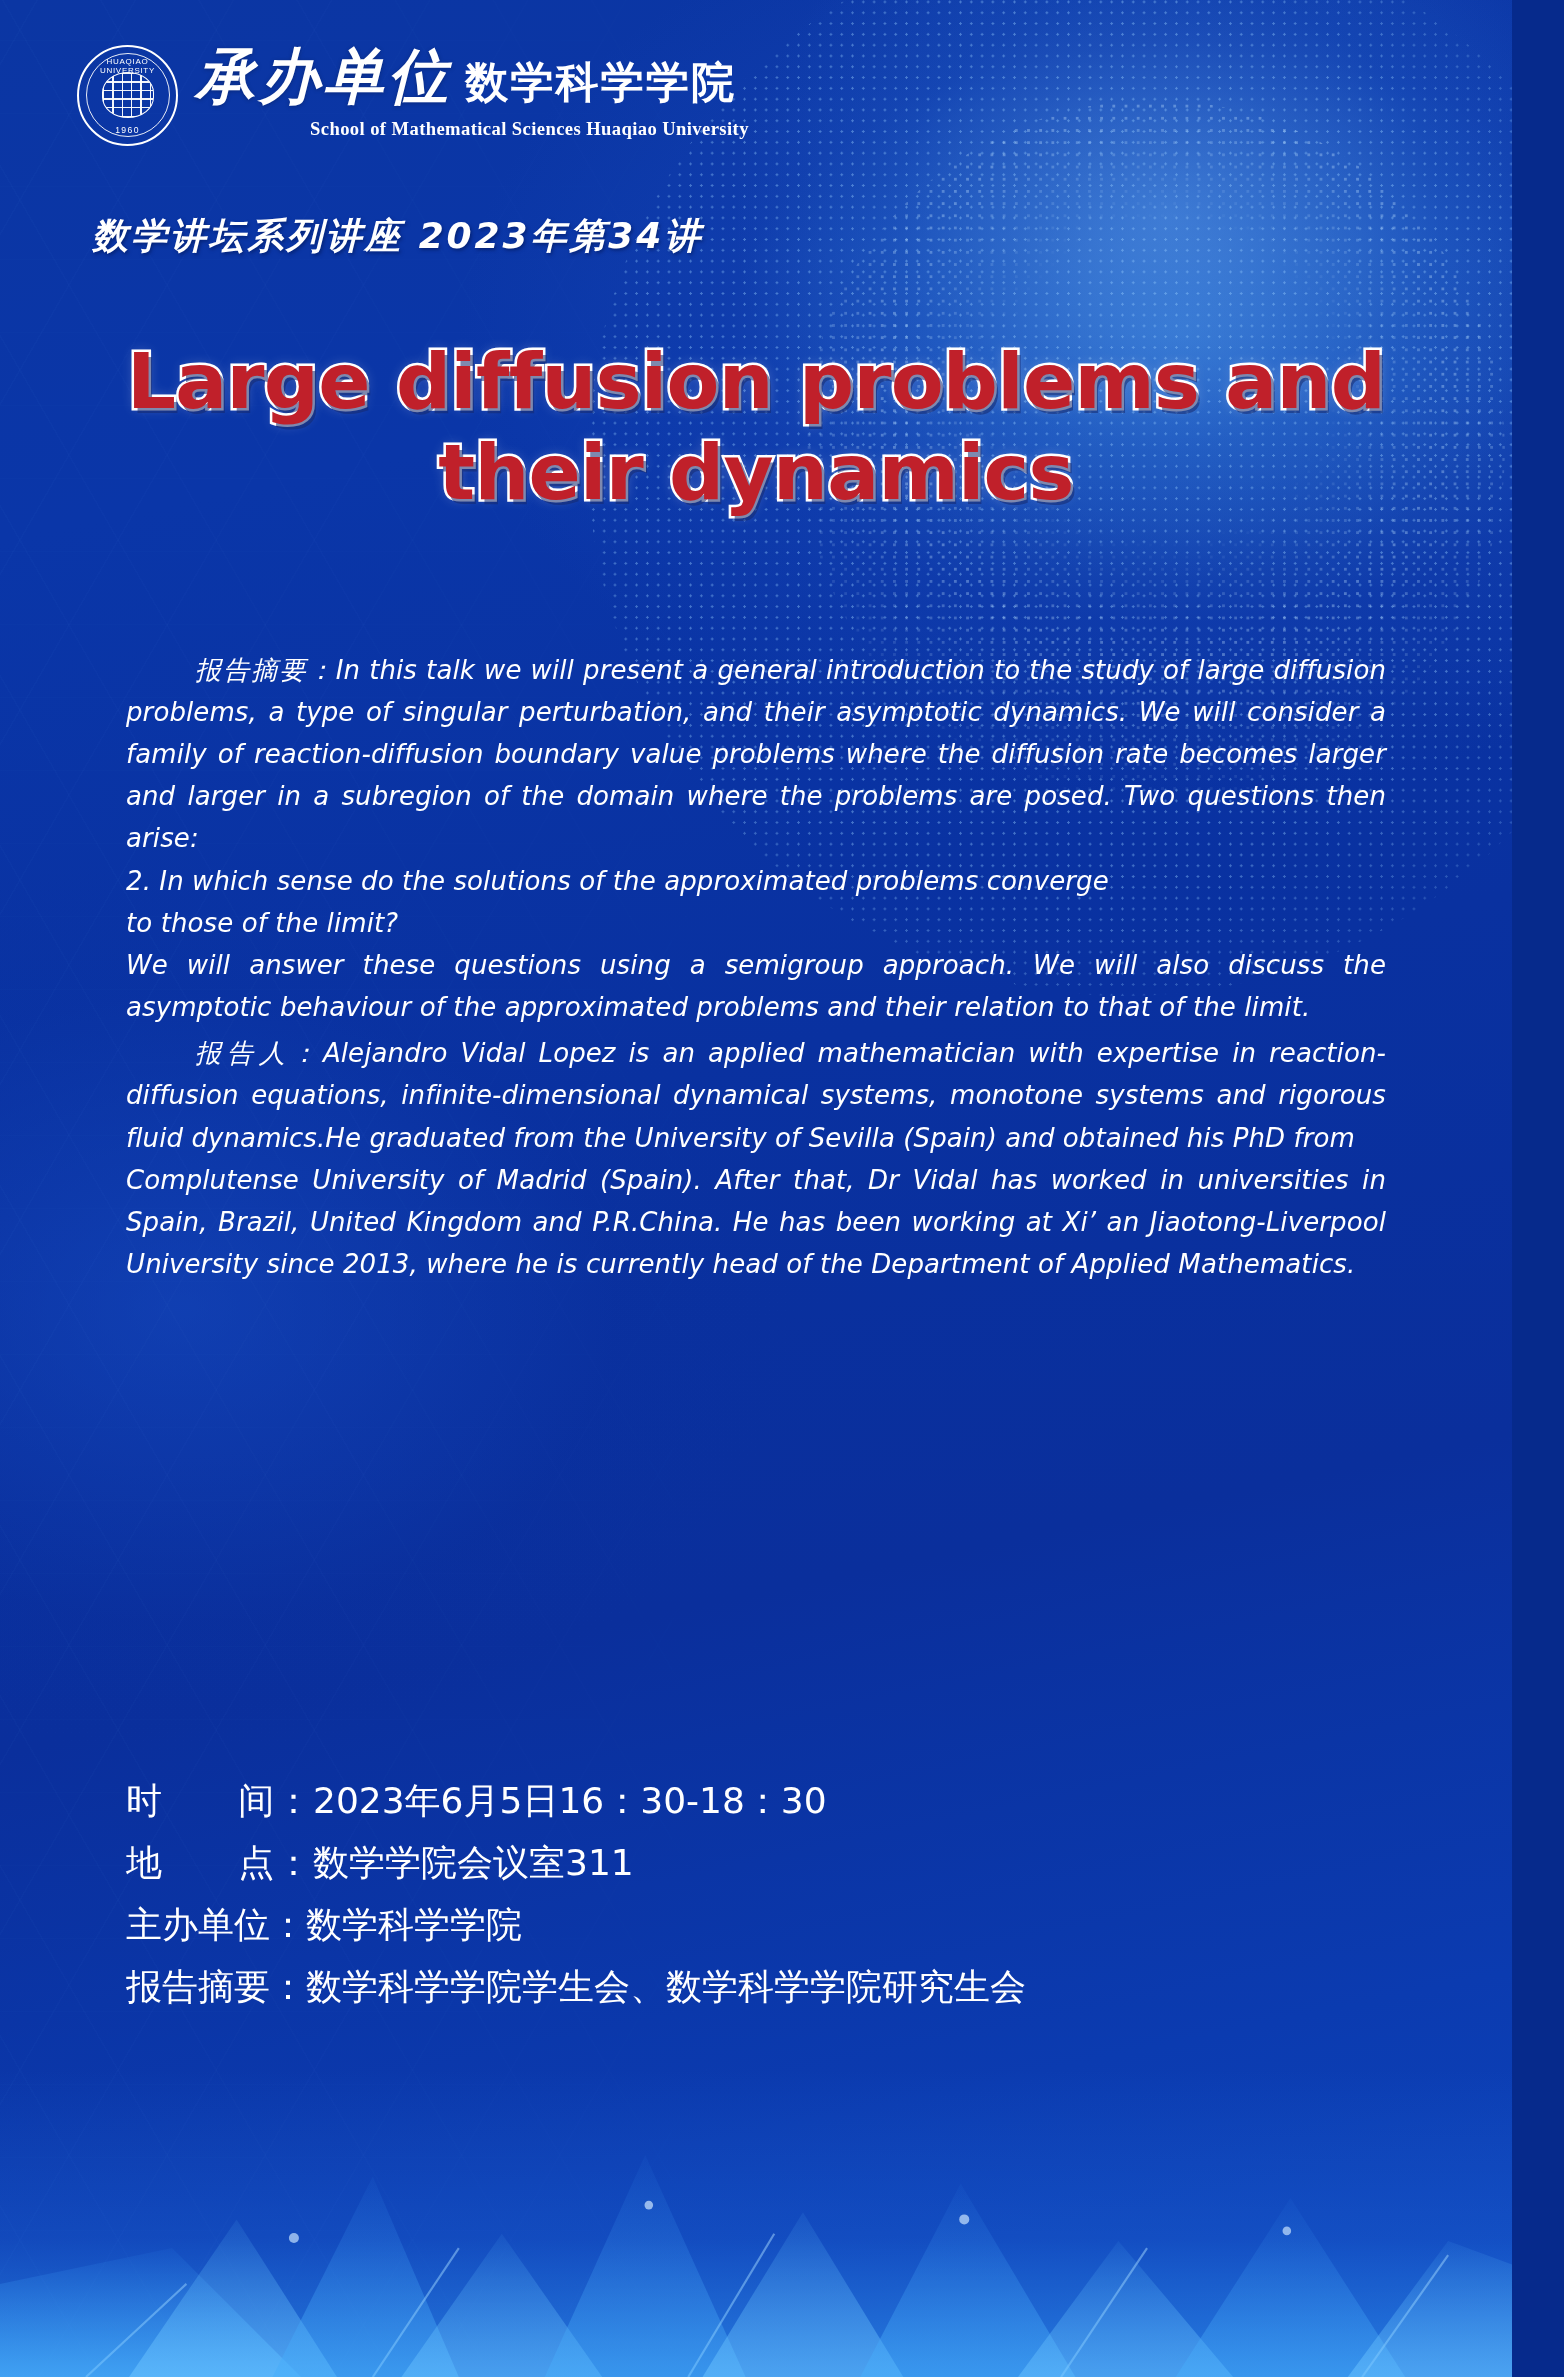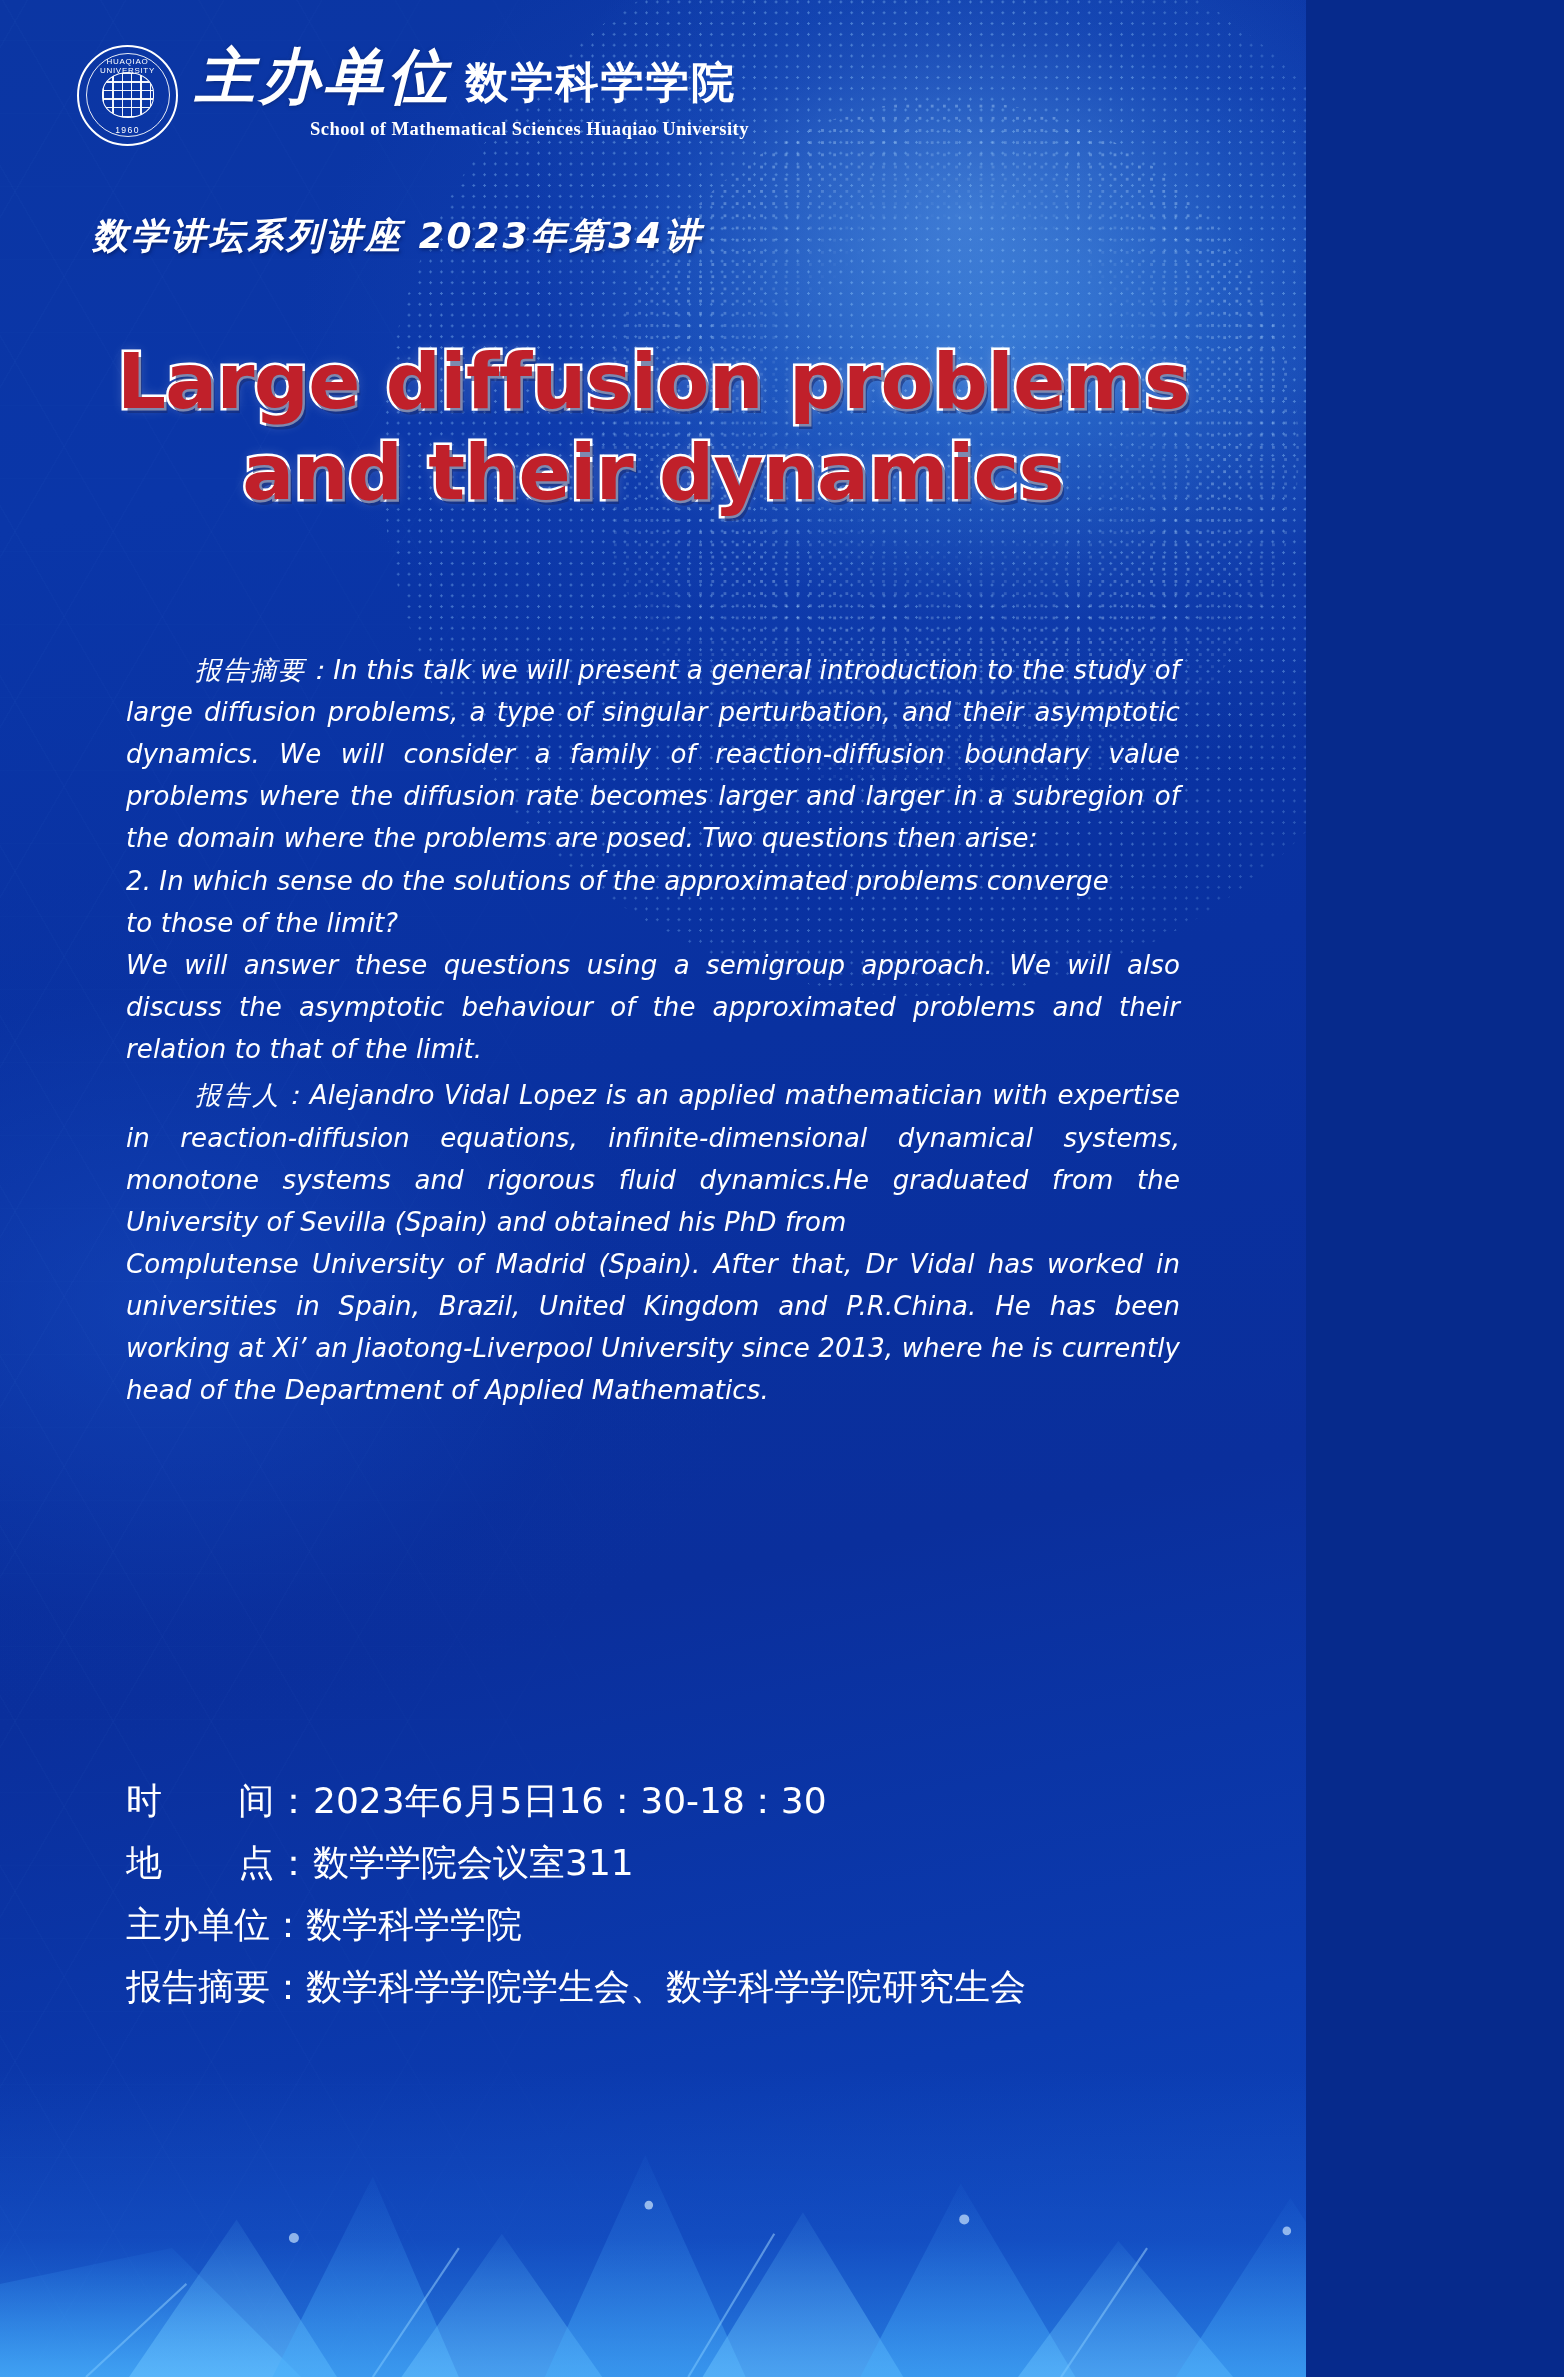--- a/index.html
+++ b/index.html
@@ -5,21 +5,21 @@
   html, body {
     margin: 0;
     padding: 0;
     background: #062a8c;
   }
   body {
     font-family: "Liberation Sans", sans-serif;
   }
   .poster {
     position: relative;
-    width: 1306px;
+    width: 1512px;
     height: 2377px;
     overflow: hidden;
     background:
       radial-gradient(ellipse 1003px 645px at 78% 14%, rgba(70,150,230,0.55) 0%, rgba(30,80,190,0.25) 45%, rgba(10,45,150,0) 72%),
       radial-gradient(ellipse 788px 573px at 12% 55%, rgba(25,80,200,0.45) 0%, rgba(12,50,160,0.15) 55%, rgba(8,40,140,0) 78%),
       linear-gradient(168deg, #0b36a3 0%, #0a36a8 20%, #0931a0 45%, #0a2f9c 65%, #0b3bb0 85%, #0d45bd 100%);
   }
 
   
   .hex-layer {
@@ -243,21 +243,21 @@
   <div class="globe-2"></div>
 
   <div class="header">
     <div class="seal">
       <div class="seal-top">HUAQIAO UNIVERSITY</div>
       <div class="grid"></div>
       <div class="seal-bot">1960</div>
     </div>
     <div class="title-block">
       <div class="uni-line">
-        <span class="uni-cn">主办单位</span>
+        <span class="uni-cn">承办单位</span>
         <span class="school-cn">数学科学学院</span>
       </div>
       <div class="school-en">School of Mathematical Sciences Huaqiao University</div>
     </div>
   </div>
 
   <div class="series">数学讲坛系列讲座  2023年第34讲</div>
 
   <div class="main-title">Large diffusion problems and their dynamics</div>
 

